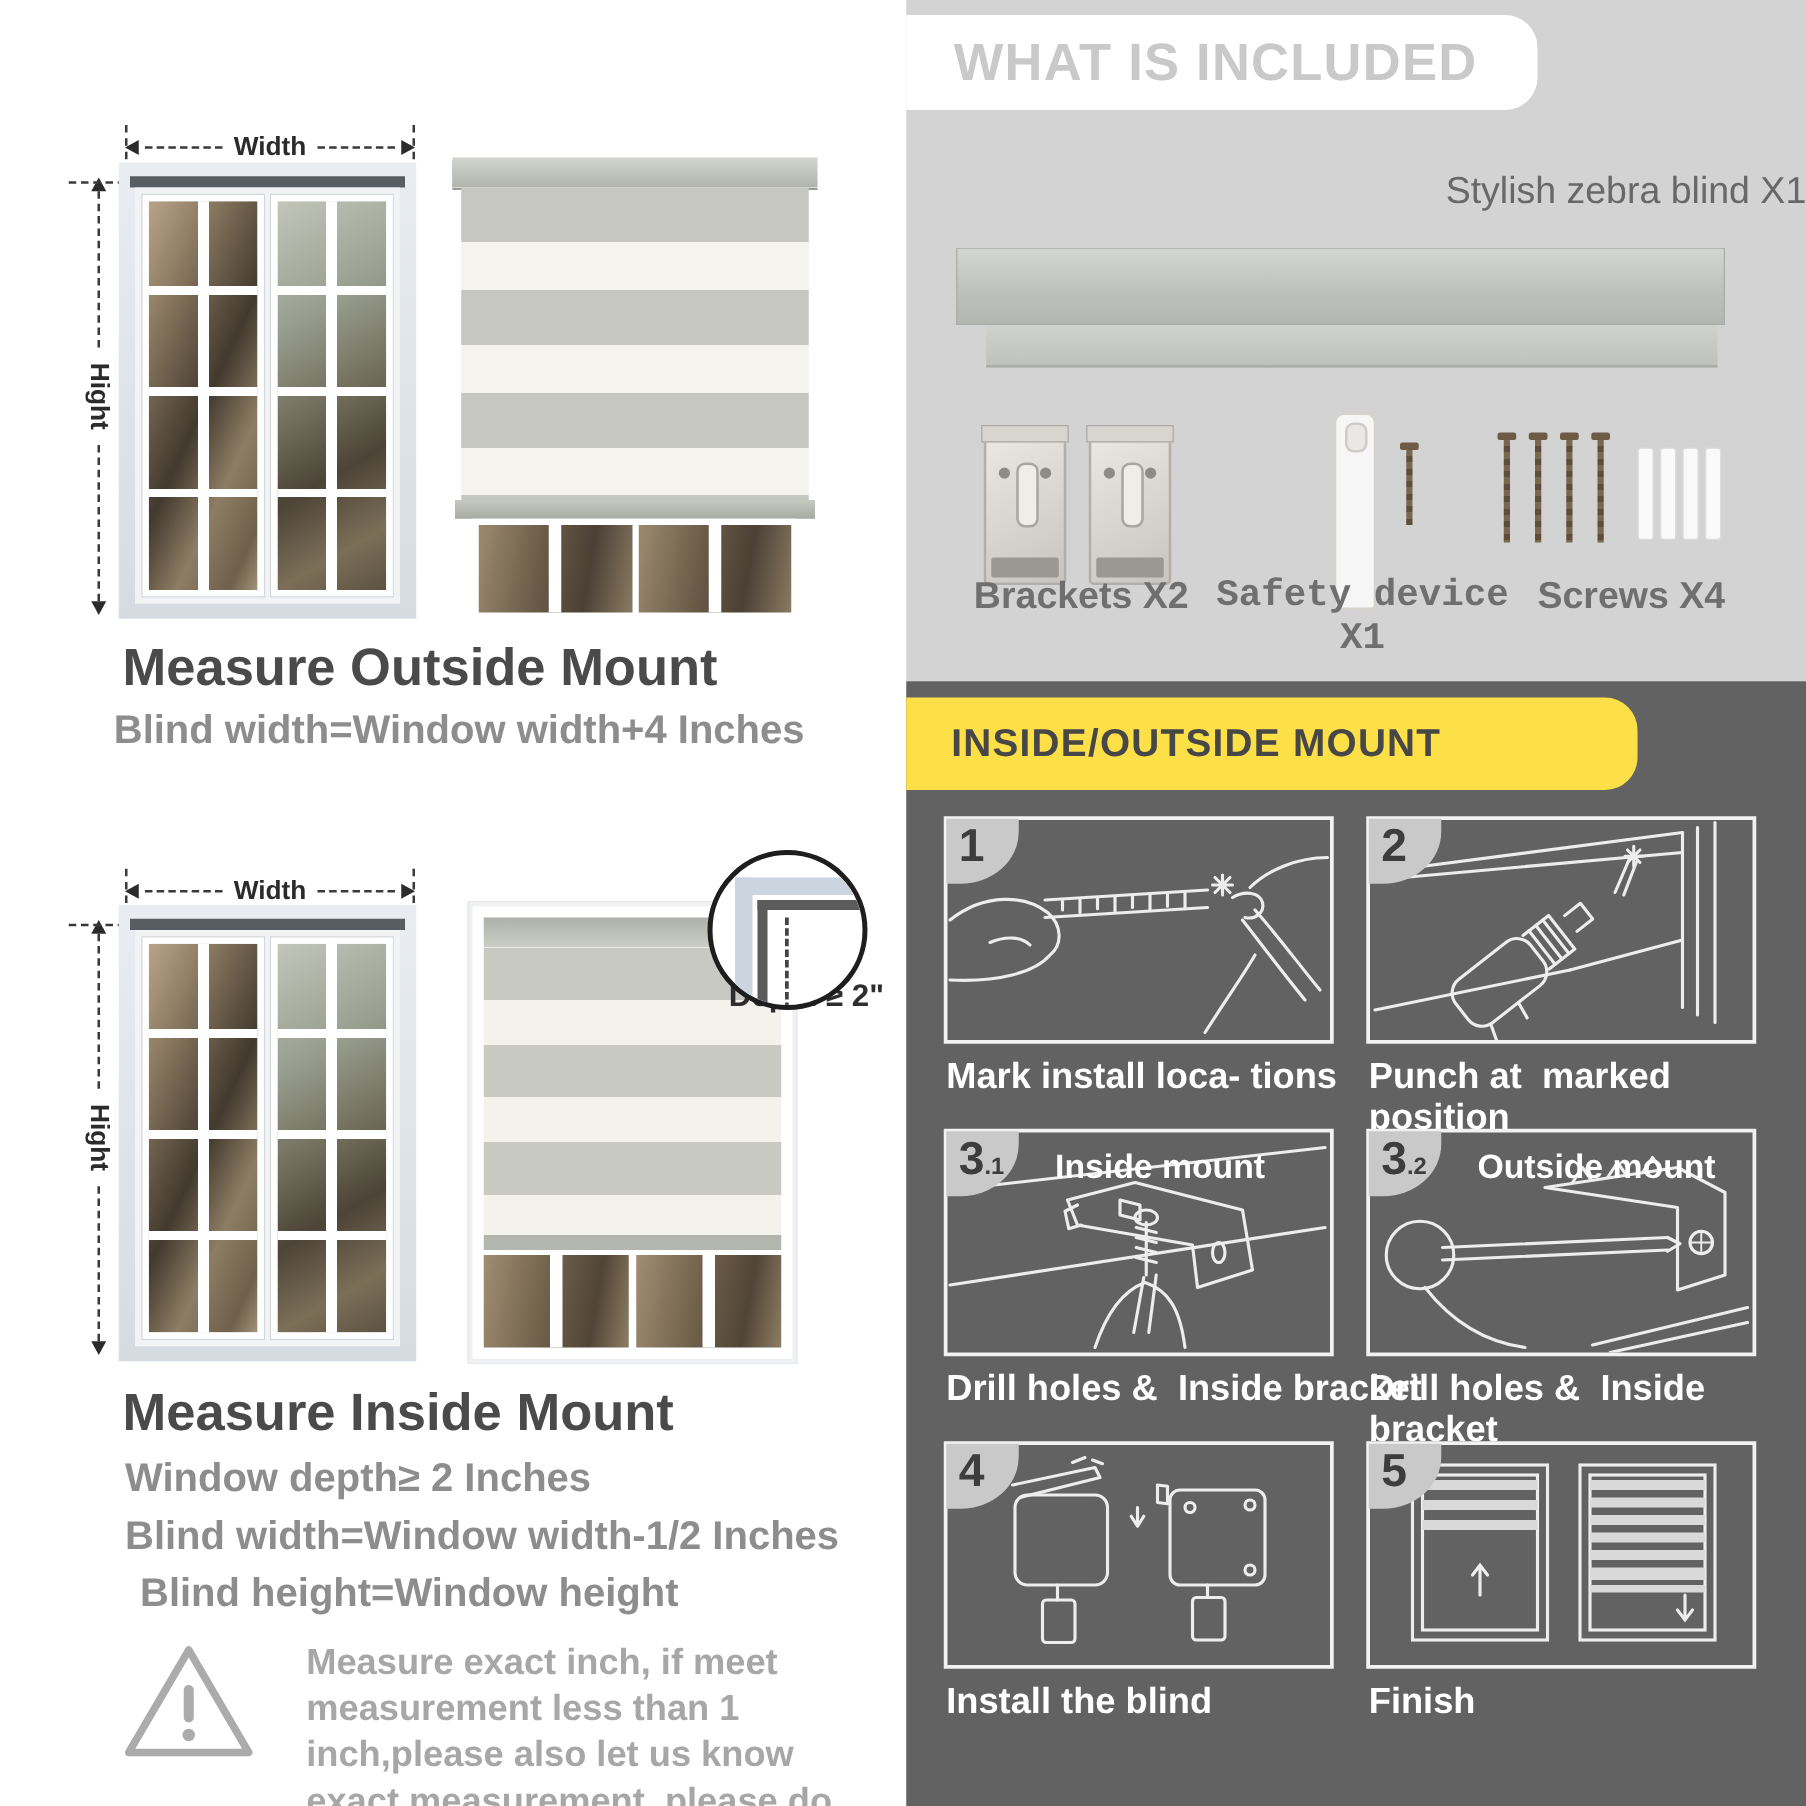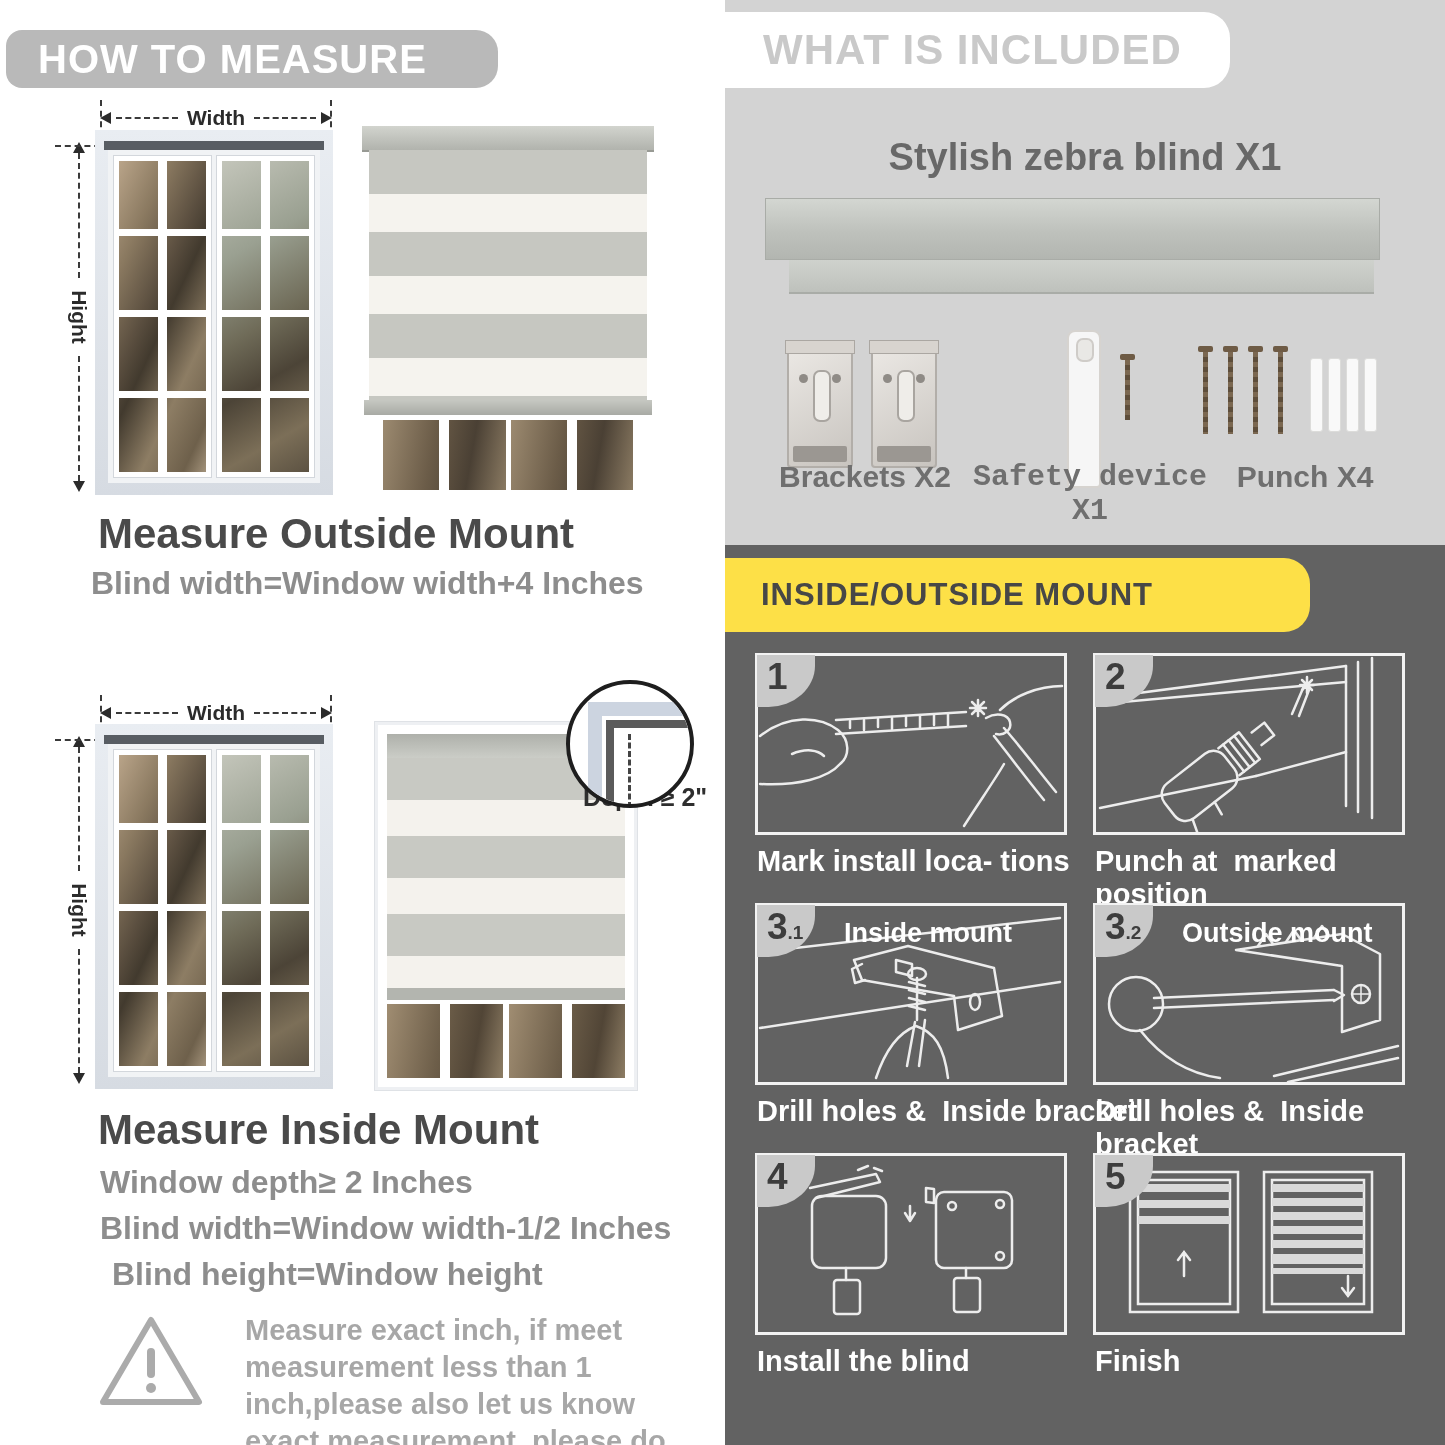--- a/index.html
+++ b/index.html
@@ -70,21 +70,21 @@
   .subline{position:absolute;font-weight:bold;font-size:32px;color:#8d8d8d;}
 
   .warn-wrap{position:absolute;display:flex;align-items:flex-start;}
   .warn-text{font-weight:bold;font-size:29px;line-height:37px;color:#a7a7a7;width:430px;margin-left:38px;}
 
   
   .included{position:absolute;left:725px;top:0;width:720px;height:545px;background:#d3d3d3;}
   .hdr-included{position:absolute;left:0;top:12px;width:505px;height:76px;background:#fff;
                 border-radius:0 26px 26px 0;color:#c9c9c9;font-weight:bold;font-size:42px;
                 line-height:76px;padding-left:38px;box-sizing:border-box;letter-spacing:1px;}
-  .blind-title{position:absolute;left:0;top:136px;width:100%;text-align:center;font-weight:bold;font-size:38px;color:#686868;}
+  .blind-title{position:absolute;left:0;top:136px;width:100%;text-align:right;font-weight:normal;font-size:30px;color:#686868;}
   .rail{position:absolute;left:40px;top:198px;width:615px;}
   .rail-top{height:62px;background:linear-gradient(180deg,#d4d7d2,#bec1bc 55%,#b2b5b0);box-shadow:inset 0 0 0 1px #a9aca7;}
   .rail-bot{height:34px;margin-left:24px;margin-right:6px;background:linear-gradient(180deg,#cfd2cd,#bdc0bb);box-shadow:inset 0 -2px 0 #a9aca7;}
 
   .bracket{position:absolute;width:66px;height:126px;background:linear-gradient(150deg,#ece9e5,#c8c4bf);
            border:2px solid #b2aea9;border-radius:4px;box-sizing:border-box;}
   .bk-flange{position:absolute;left:-4px;right:-4px;top:-4px;height:12px;background:#d8d4cf;border:1px solid #aba7a2;}
   .bk-slot{position:absolute;left:50%;top:26px;width:14px;height:48px;margin-left:-7px;background:#efede9;border:2px solid #a9a5a0;border-radius:7px;}
   .bk-scr{position:absolute;top:30px;width:9px;height:9px;border-radius:50%;background:#8f8b86;}
   .bk-base{position:absolute;left:4px;right:4px;bottom:4px;height:16px;background:#9b9792;border-radius:2px;}
@@ -109,21 +109,20 @@
   .caption{position:absolute;color:#fff;font-weight:bold;font-size:29px;white-space:pre-wrap;}
   .panel svg{position:absolute;inset:0;width:100%;height:100%;}
 
   .tri-icon{flex:0 0 auto;}
 </style>
 </head>
 <body>
 
 <div class="canvas">
 
-  <div class="hdr-left">HOW TO MEASURE</div>
 
   <div class="h-measure" style="left:100px;top:107px;width:232px;">
     <span class="ah-l"></span>
     <span class="dash"></span>
     <span class="lbl">Width</span>
     <span class="dash"></span>
     <span class="ah-r"></span>
   </div>
   <div class="vtick" style="left:100px;top:100px;height:38px;"></div>
   <div class="vtick" style="left:330px;top:100px;height:38px;"></div>
@@ -249,21 +248,21 @@
     <div class="screw" style="left:503px;top:352px;"></div>
     <div class="screw" style="left:528px;top:352px;"></div>
     <div class="screw" style="left:553px;top:352px;"></div>
     <div class="anchor" style="left:585px;top:358px;"></div>
     <div class="anchor" style="left:603px;top:358px;"></div>
     <div class="anchor" style="left:621px;top:358px;"></div>
     <div class="anchor" style="left:639px;top:358px;"></div>
 
     <div class="item-label" style="left:45px;top:460px;width:190px;">Brackets X2</div>
     <div class="item-label" style="left:240px;top:460px;width:250px;font-family:Liberation Mono, monospace;">Safety device X1</div>
-    <div class="item-label" style="left:490px;top:460px;width:180px;">Punch X4</div>
+    <div class="item-label" style="left:490px;top:460px;width:180px;">Screws X4</div>
   </div>
 
   <div class="mount">
     <div class="hdr-mount">INSIDE/OUTSIDE MOUNT</div>
 
     <div class="panel" style="left:30px;top:108px;">
       <div class="badge"><span class="n">1</span><span class="s"></span></div>
       <svg viewBox="0 0 306 176">
         <g fill="none" stroke="#ededed" stroke-width="2.5" stroke-linecap="round" stroke-linejoin="round">
           <path d="M2 80 C30 58 62 60 80 74 C92 84 92 100 82 108 C70 122 40 130 2 128"></path>

